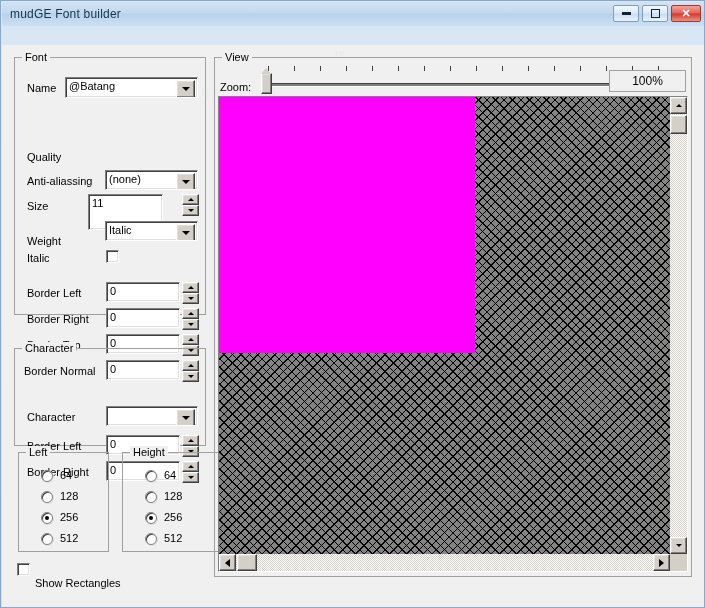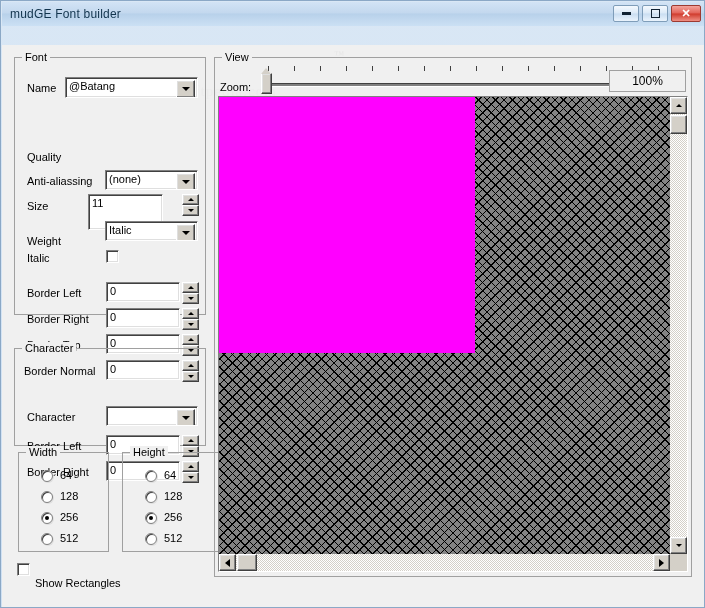--- a/index.html
+++ b/index.html
@@ -482,21 +482,21 @@
     <div class="spinner" style="left:180px; top:416px;">
       <div>
           <i class="tri-up"></i>
         </div>
       <div>
           <i class="tri-down-sm"></i>
         </div>
     </div>
 
     <div class="group" style="left:16px; top:407px; width:91px; height:100px;">
-      <span class="glabel">Width</span>
+      <span class="glabel">Left</span>
     </div>
     <div class="radio" style="left:39px; top:425px;"></div>
     <div class="lbl" style="left:58px; top:424px;">64</div>
     <div class="radio" style="left:39px; top:446px;"></div>
     <div class="lbl" style="left:58px; top:445px;">128</div>
     <div class="radio" style="left:39px; top:467px;">
         <span class="dot"></span>
       </div>
     <div class="lbl" style="left:58px; top:466px;">256</div>
     <div class="radio" style="left:39px; top:488px;"></div>

